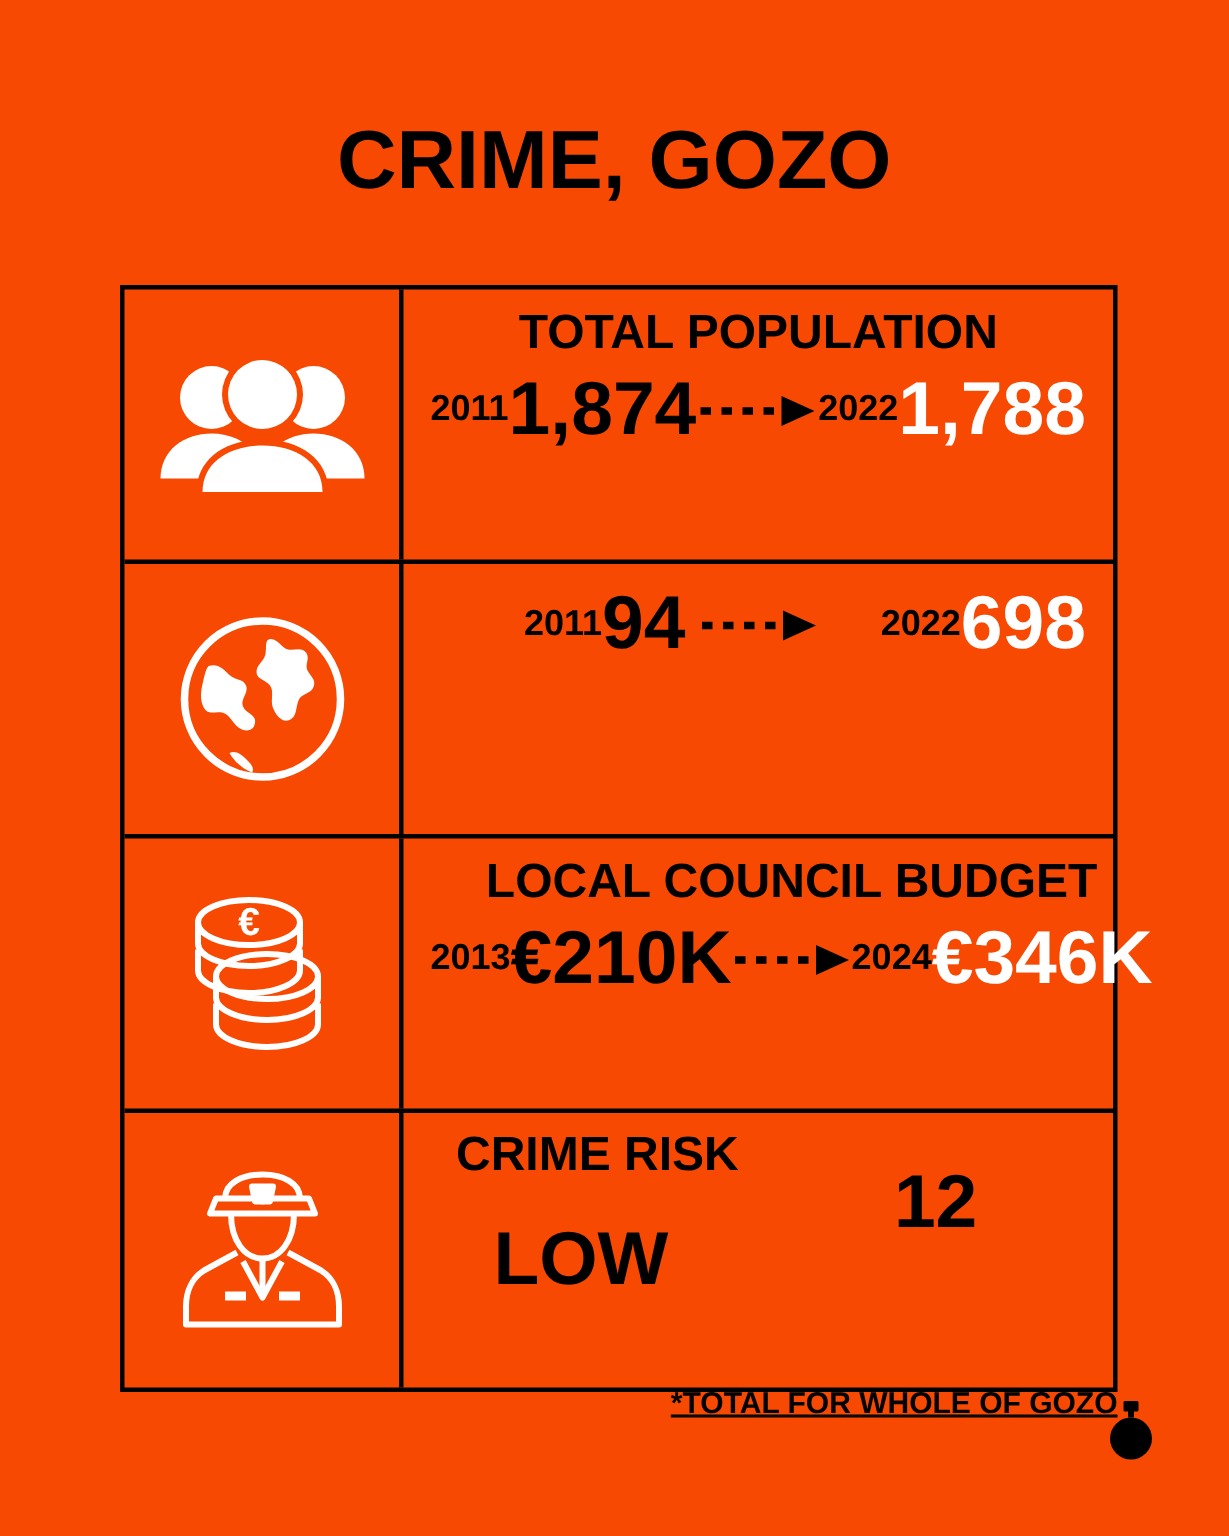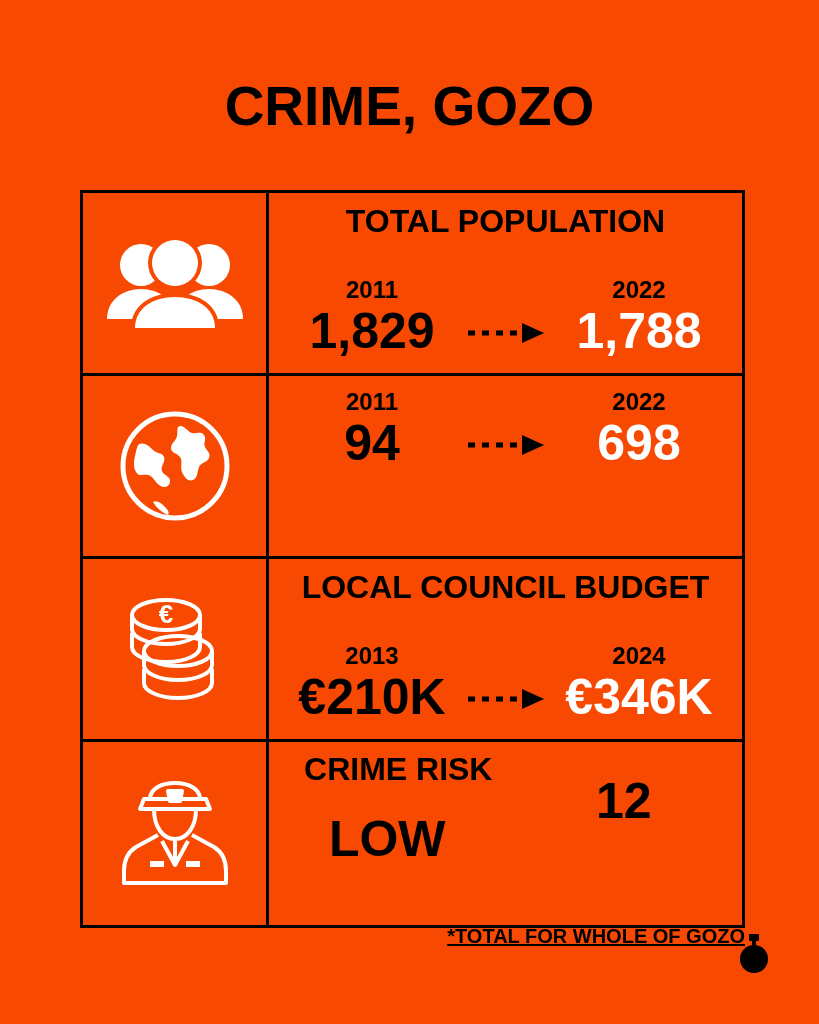--- a/index.html
+++ b/index.html
@@ -57,40 +57,39 @@
     align-items: center;
     justify-content: center;
   }
   .data-cell {
     flex: 1 1 auto;
     box-sizing: border-box;
     display: flex;
     flex-direction: column;
     justify-content: flex-start;
     padding-top: 8px;
-    gap: 31px;
   }
   .cell-head {
     text-align: center;
     font-size: 32px;
     font-weight: bold;
     line-height: 40px;
     color: #000;
     letter-spacing: 0px;
   }
   .values {
     display: flex;
     align-items: flex-end;
     justify-content: space-between;
     padding: 0 18px;
     margin-top: 4px;
   }
   .val-block {
     display: flex;
-    flex-direction: column;
+    flex-direction: row;
     align-items: center;
     min-width: 170px;
     justify-content: flex-end;
   }
   .val-year {
     font-size: 24px;
     font-weight: bold;
     color: #000;
     line-height: 28px;
   }
@@ -181,21 +180,21 @@
             <path d="M30 95c0-22 19-35 44-35s44 13 44 35z" fill="#F74902"></path>
             <path d="M34 95c0-20 18-31 40-31s40 11 40 31z" fill="#fff"></path>
           </svg>
         </span>
       </div>
       <div class="data-cell">
         <div class="cell-head">TOTAL POPULATION</div>
         <div class="values">
           <div class="val-block val-left">
             <div class="val-year">2011</div>
-            <div class="val-num">1,829</div>
+            <div class="val-num">1,874</div>
           </div>
           <div class="arrow">
             <svg width="80" height="22" viewBox="0 0 80 22">
               <line x1="2" y1="11" x2="56" y2="11" stroke="#000" stroke-width="5" stroke-dasharray="7 7" stroke-linecap="butt"></line>
               <polygon points="56,1 78,11 56,21" fill="#000"></polygon>
             </svg>
           </div>
           <div class="val-block val-right">
             <div class="val-year">2022</div>
             <div class="val-num">1,788</div>

